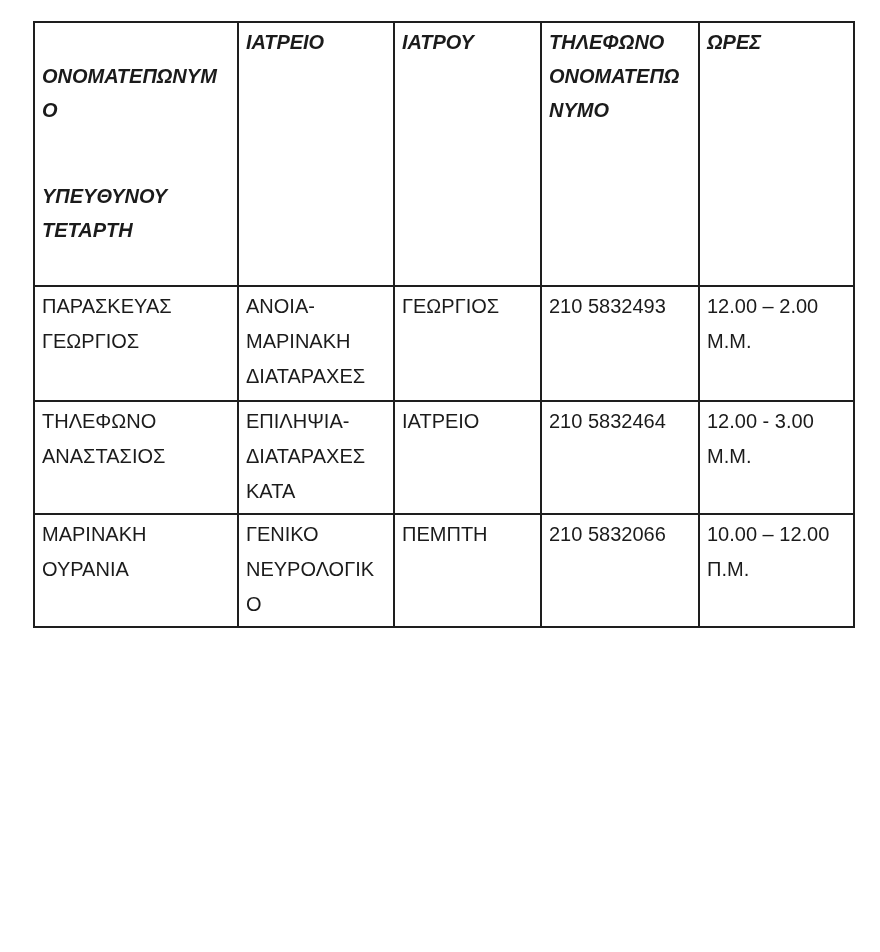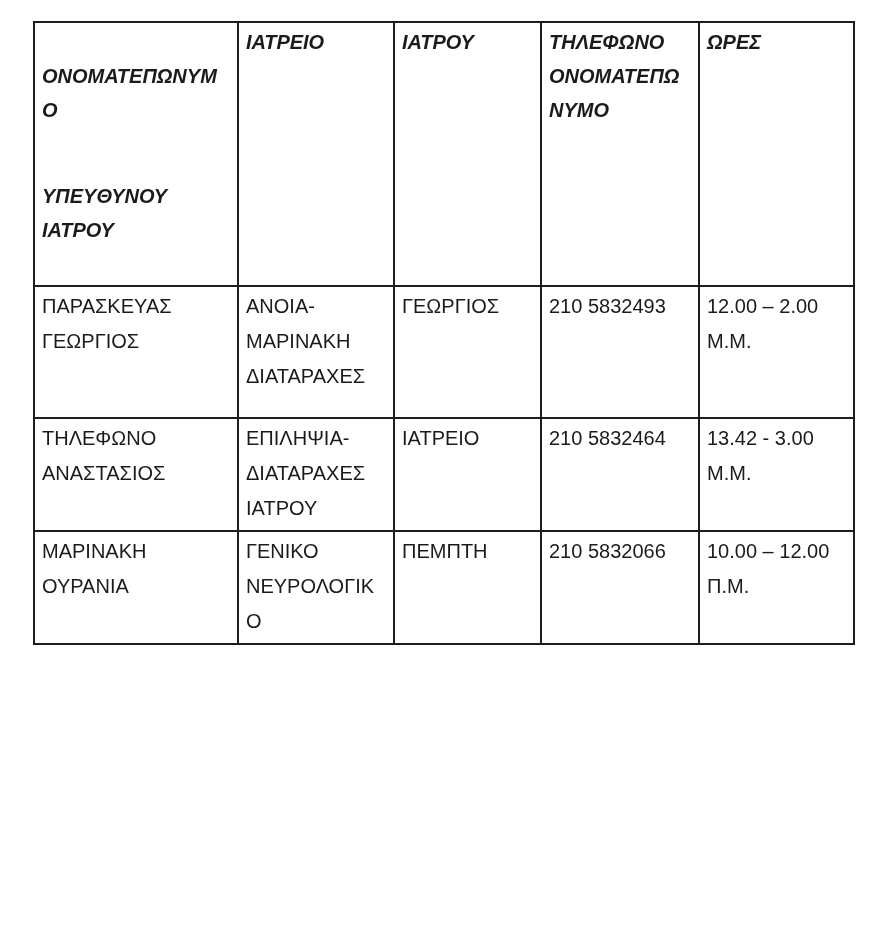--- a/index.html
+++ b/index.html
@@ -40,42 +40,42 @@
     font-style: italic;
     line-height: 34px;
   }
   .schedule th.center { text-align: left; }
   .schedule th .sub { margin-top: 18px; }
 
   
   thead tr          { height: 137px; }
   tbody tr.r0       { height: 175px; }
   tbody tr.r1       { height: 112px; }
-  tbody tr.r2       { height: 132px; border-radius: 29px; }
+  tbody tr.r2       { height: 115px; border-radius: 29px; }
   tbody tr.r3       { height: 110px; }
   tbody tr.r4       { height: 80px;  }
 </style>
 </head>
 <body>
 
 <div class="sheet">
   <table class="schedule">
     <colgroup>
       <col style="width:204px">
       <col style="width:156px">
       <col style="width:147px">
       <col style="width:158px">
       <col style="width:155px">
     </colgroup>
     <thead>
       <tr>
         <th class="center">
           <div>ΟΝΟΜΑΤΕΠΩΝΥΜΟ</div>
           <div class="sub">ΥΠΕΥΘΥΝΟΥ
-ΙΑΤΡΟΥ</div>
+ΤΕΤΑΡΤΗ</div>
         </th>
         <th>ΙΑΤΡΕΙΟ</th>
         <th>ΙΑΤΡΟΥ</th>
         <th>ΤΗΛΕΦΩΝΟ
 ΟΝΟΜΑΤΕΠΩΝΥΜΟ</th>
         <th>ΩΡΕΣ</th>
       </tr>
     </thead>
     <tbody>
       <tr class="r2">
@@ -87,24 +87,24 @@
         <td>ΓΕΩΡΓΙΟΣ</td>
         <td>210 5832493</td>
         <td>12.00 – 2.00
 Μ.Μ.</td>
       </tr>
       <tr class="r3">
         <td>ΤΗΛΕΦΩΝΟ
 ΑΝΑΣΤΑΣΙΟΣ</td>
         <td>ΕΠΙΛΗΨΙΑ-
 ΔΙΑΤΑΡΑΧΕΣ
-ΙΑΤΡΟΥ</td>
+ΚΑΤΑ</td>
         <td>ΙΑΤΡΕΙΟ</td>
         <td>210 5832464</td>
-        <td>13.42 - 3.00
+        <td>12.00 - 3.00
 Μ.Μ.</td>
       </tr>
       <tr class="r4">
         <td>ΜΑΡΙΝΑΚΗ
 ΟΥΡΑΝΙΑ</td>
         <td>ΓΕΝΙΚΟ
 ΝΕΥΡΟΛΟΓΙΚΟ</td>
         <td>ΠΕΜΠΤΗ</td>
         <td>210 5832066</td>
         <td>10.00 – 12.00

